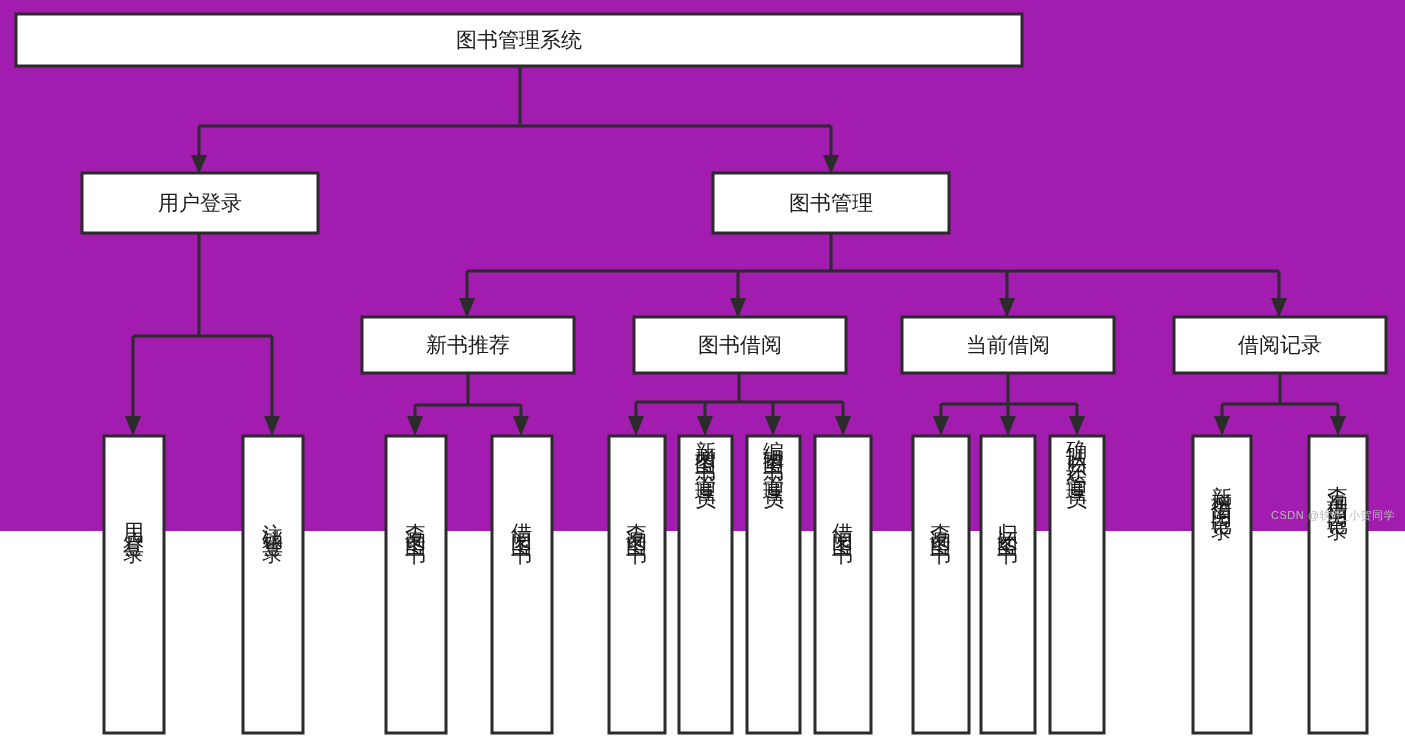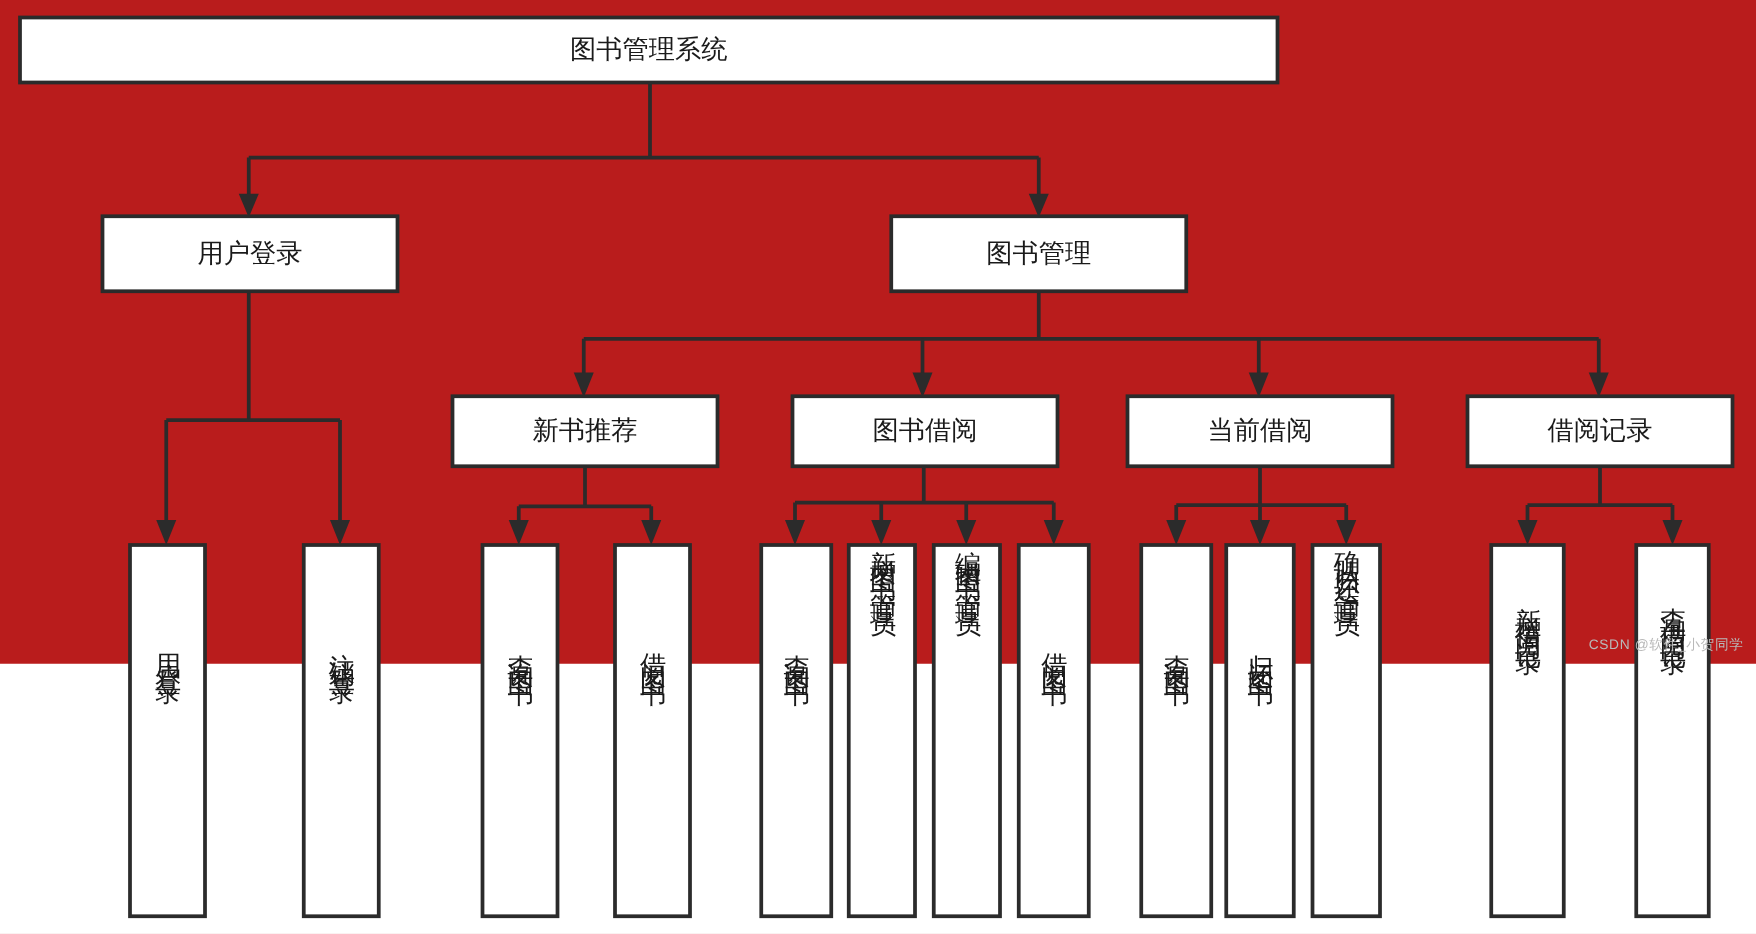--- a/index.html
+++ b/index.html
@@ -10,21 +10,21 @@
   body {
     width: 1405px;
     height: 747px;
     font-family: "Liberation Sans", sans-serif;
     overflow: hidden;
   }
   #diagram-root {
     position: relative;
     width: 1405px;
     height: 531px;
-    background: #b91c1c;
+    background: #a21caf;
   }
   svg.diagram {
     position: absolute;
     top: 0;
     left: 0;
     width: 1405px;
     height: 747px;
   }
   .node-box {
     fill: #ffffff;

